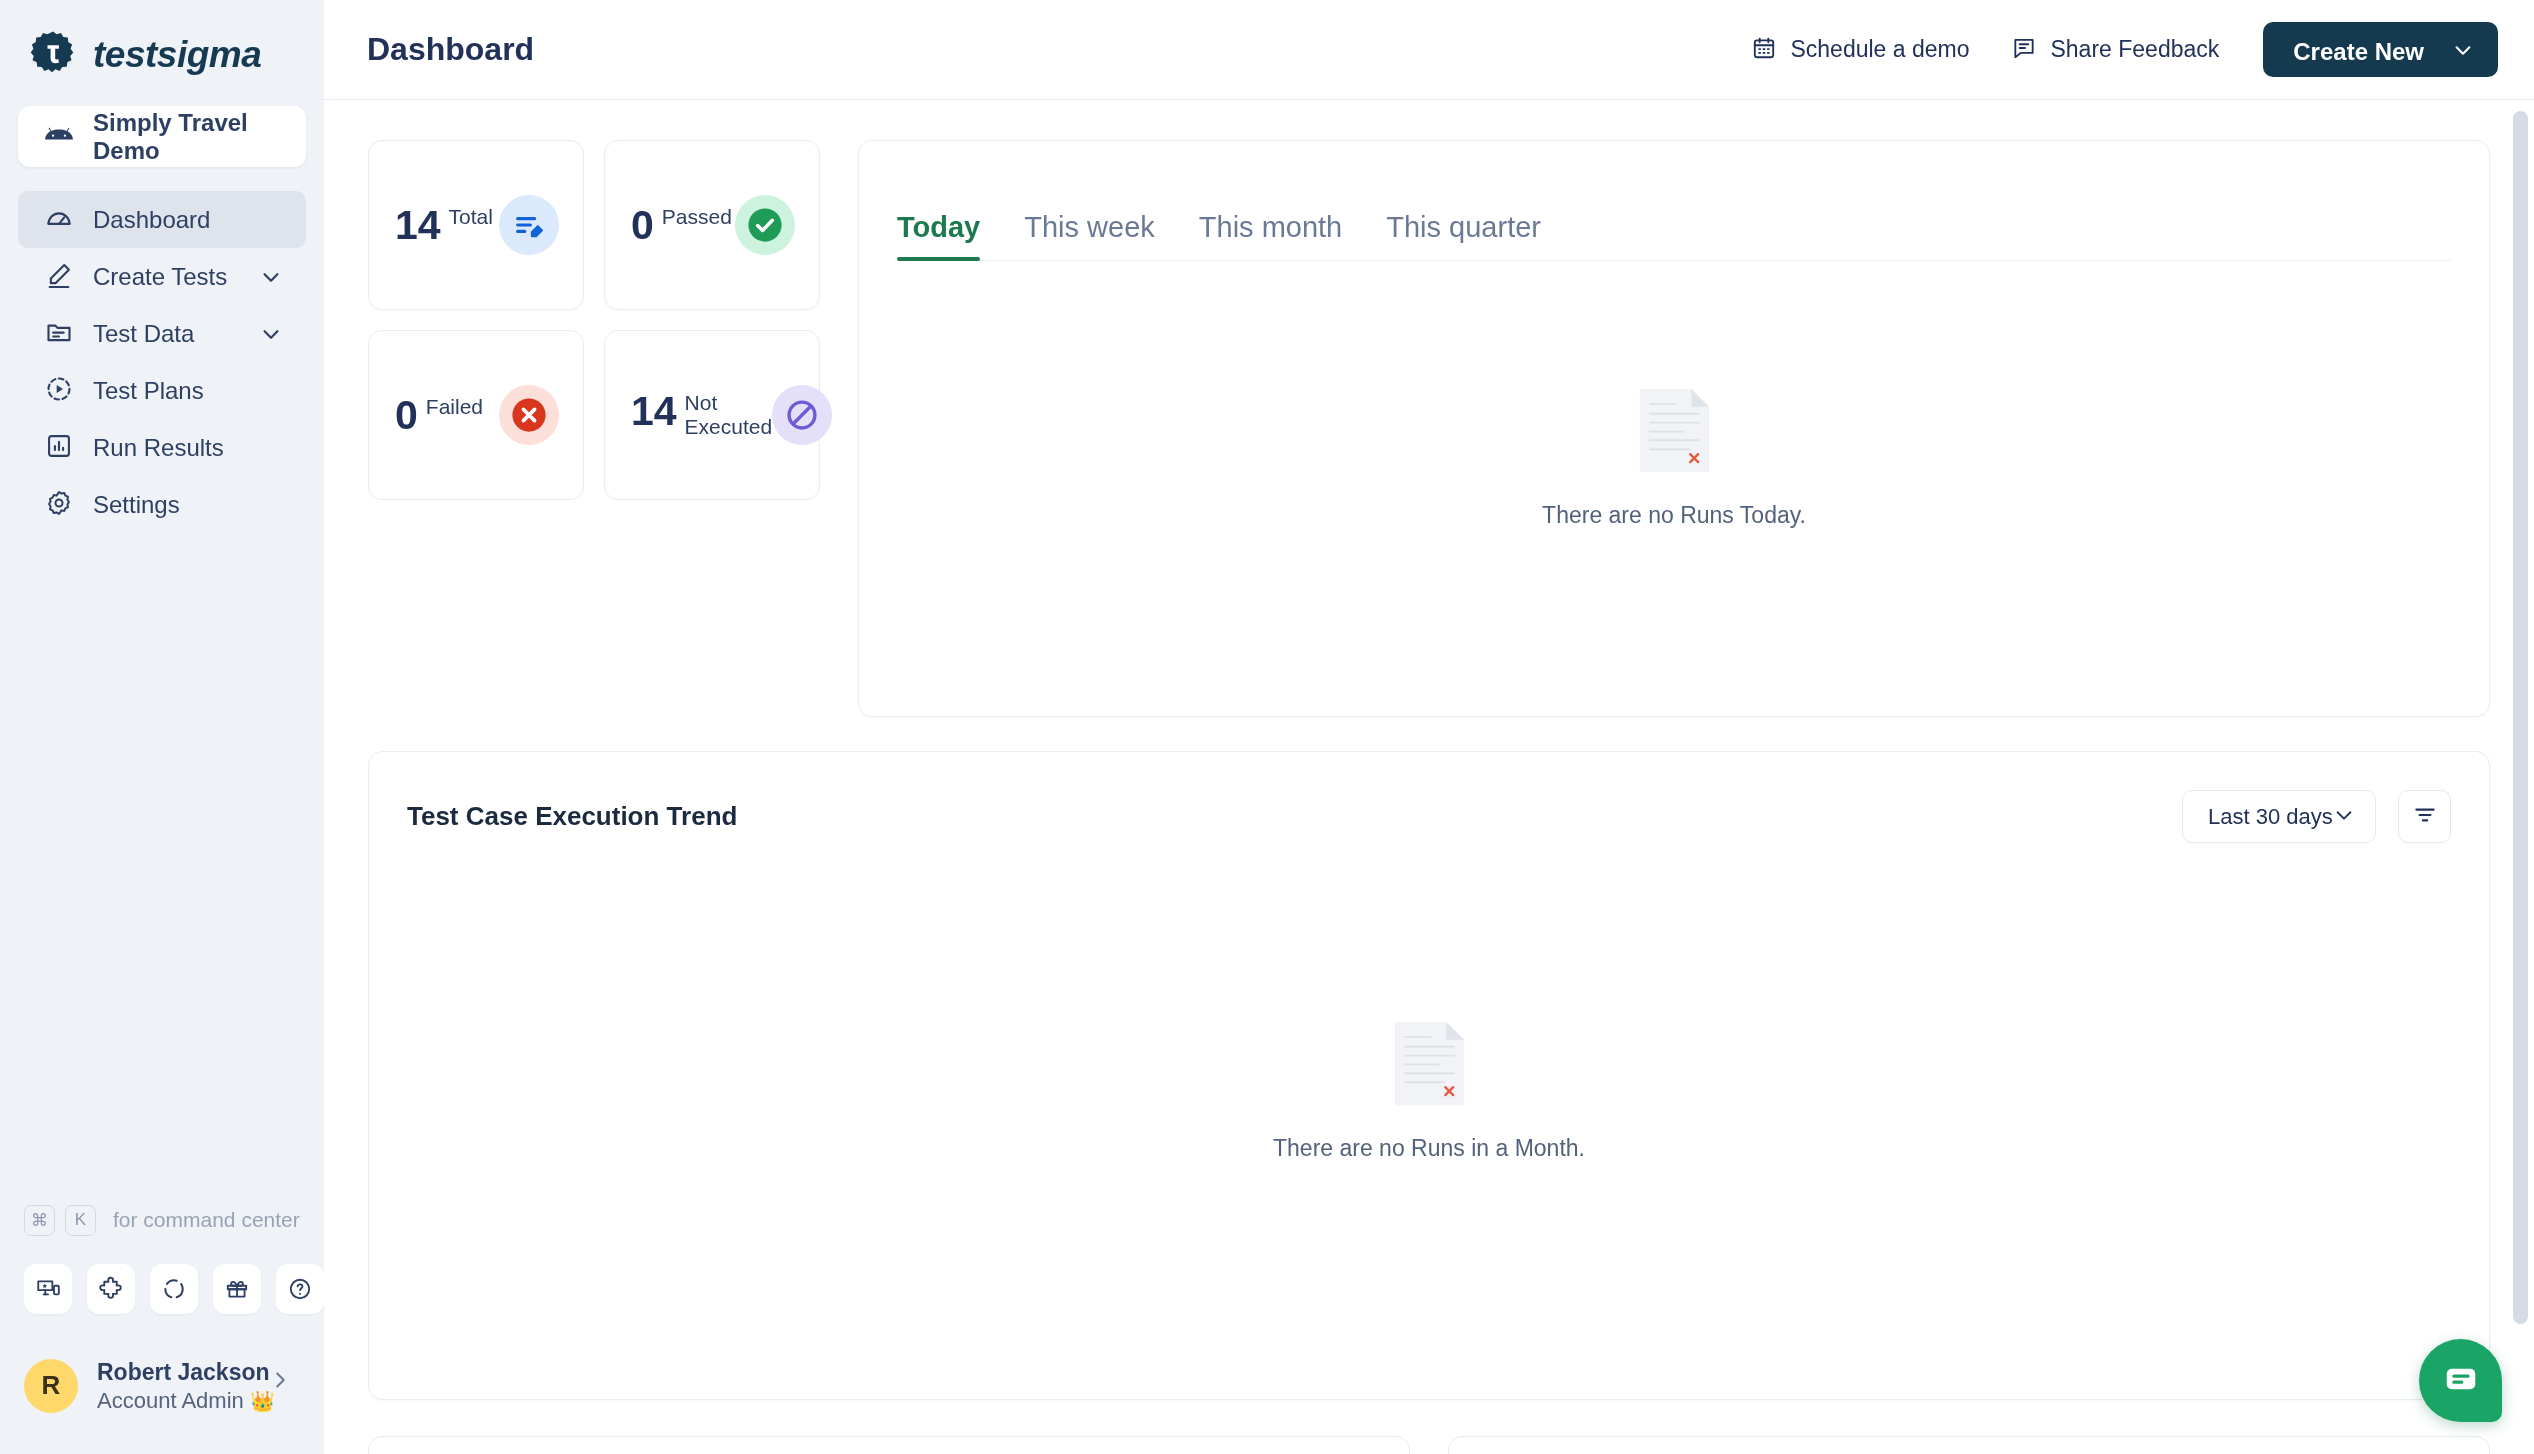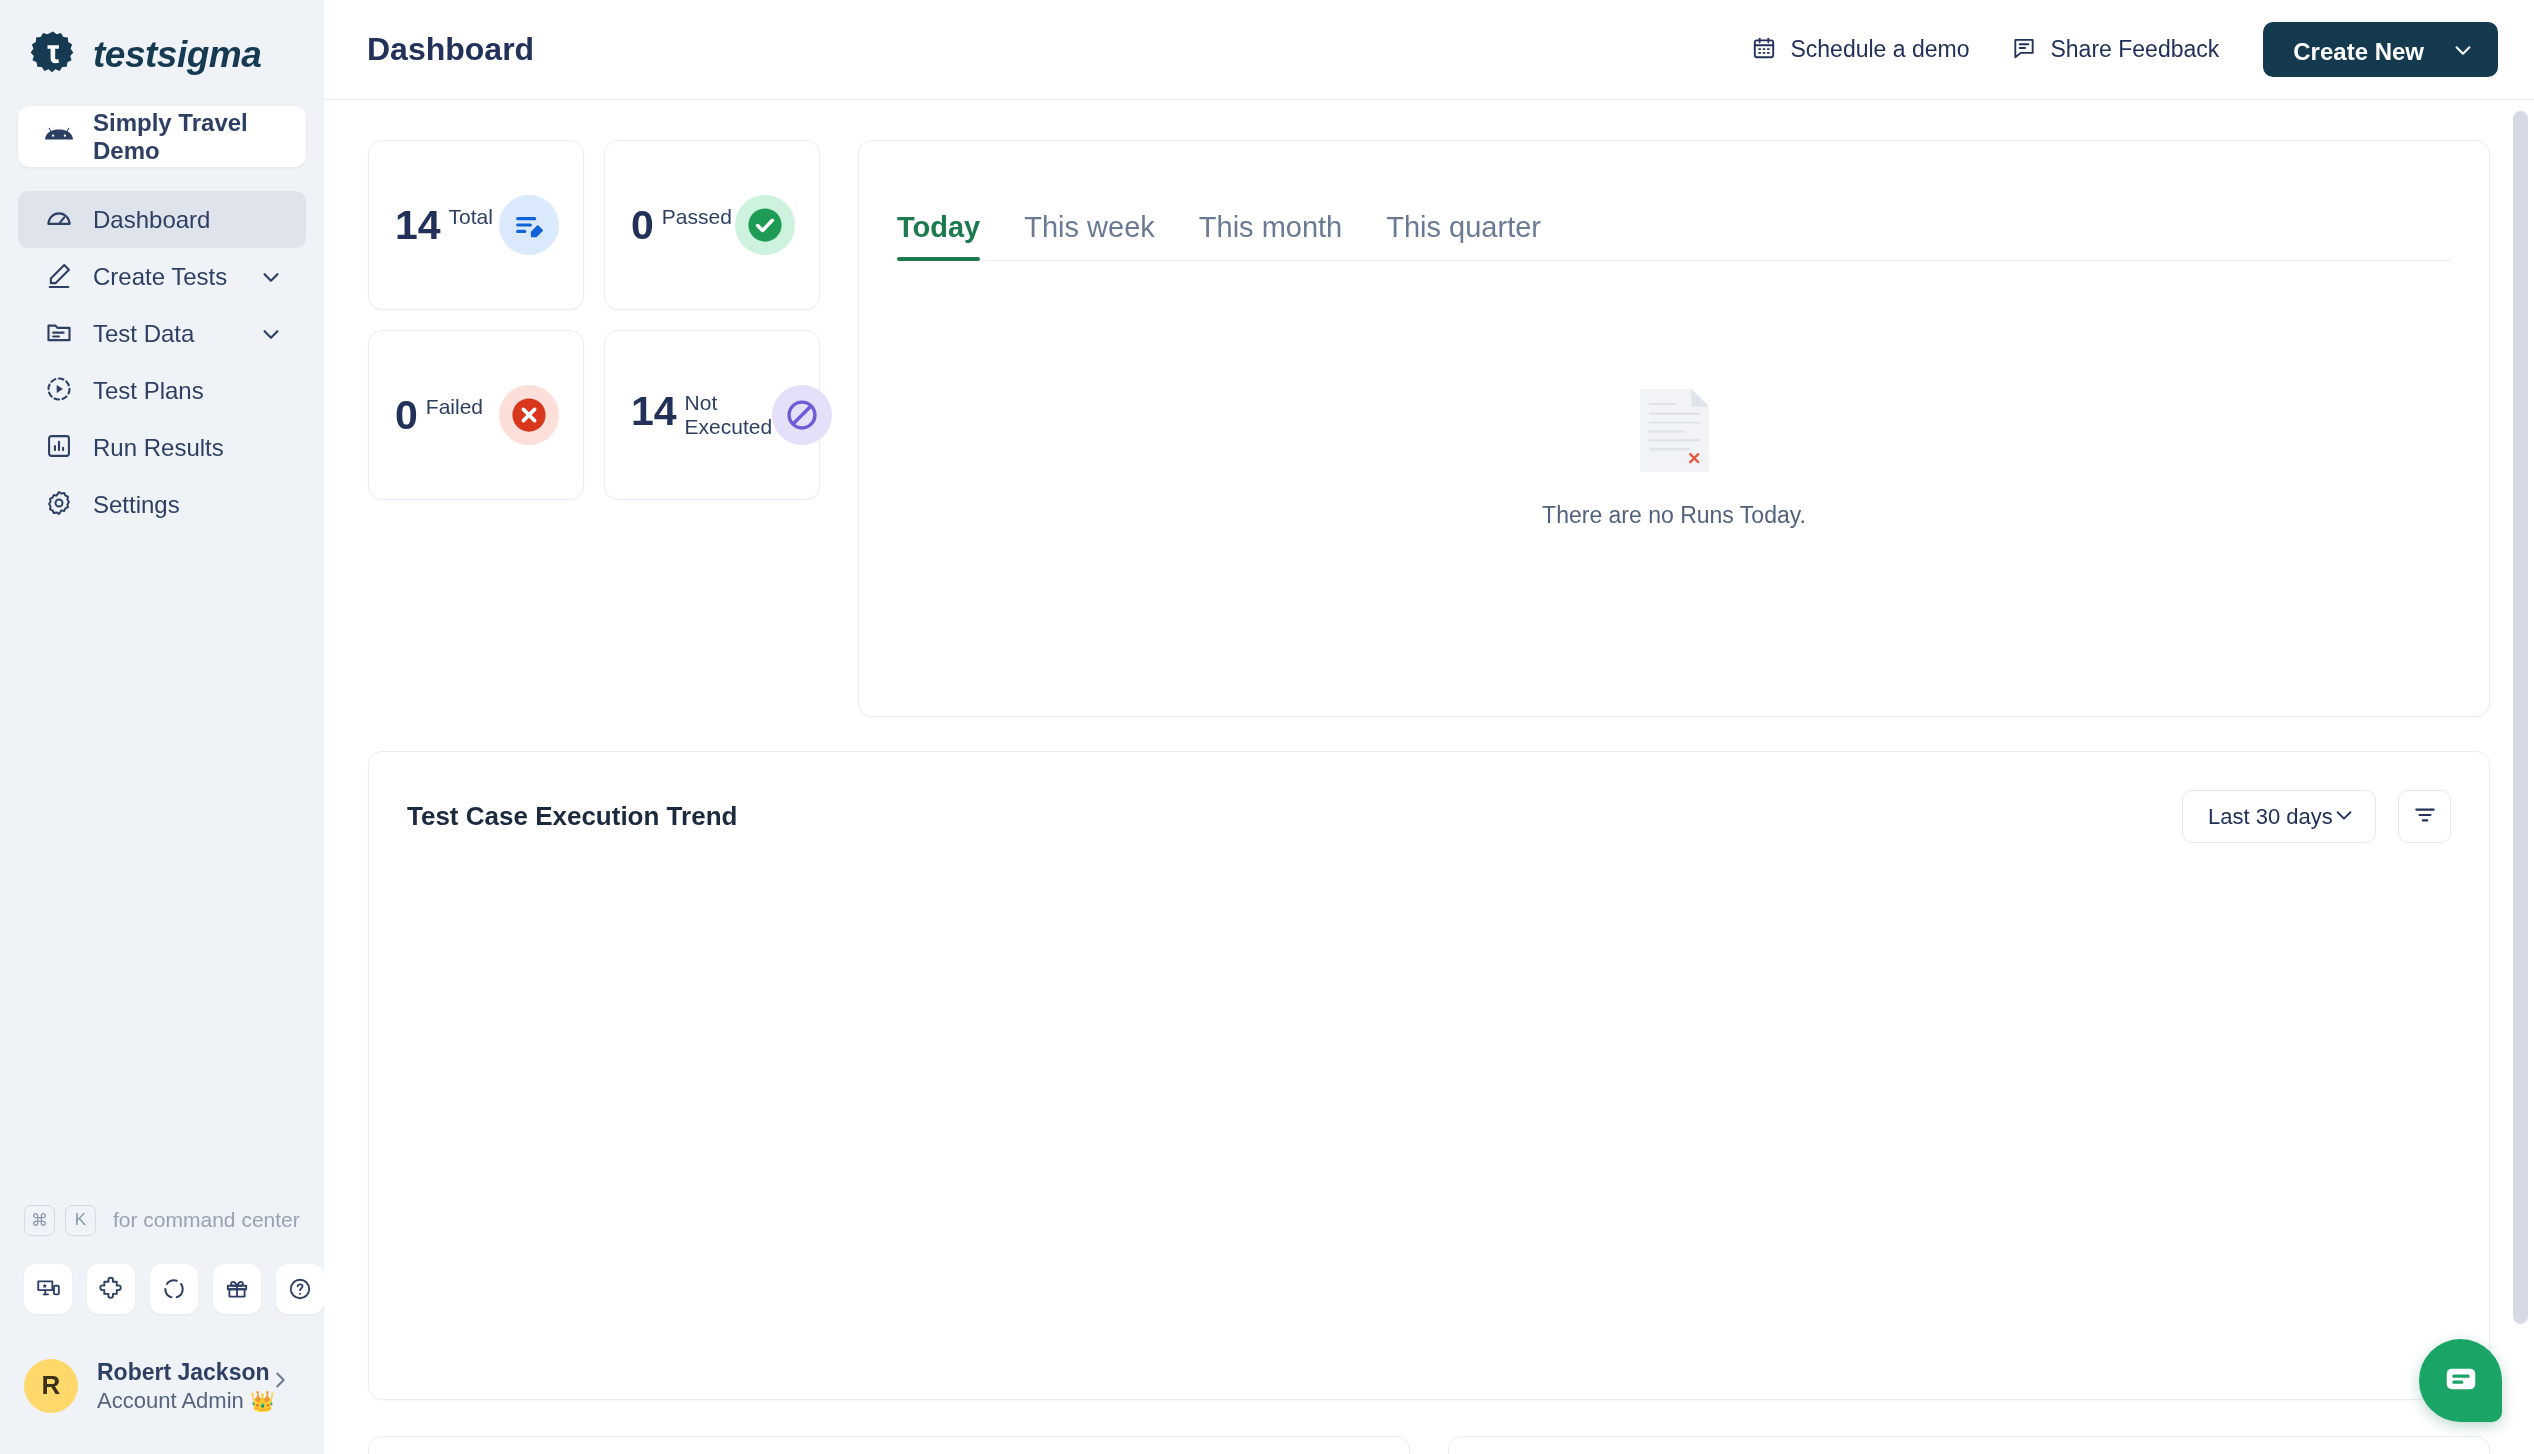--- a/index.html
+++ b/index.html
@@ -481,20 +481,38 @@
               <span>
                 <svg viewBox="0 0 24 24" width="26" height="26" fill="none" stroke="#22315a" stroke-width="2" stroke-linecap="round">
                   <path d="M4 7h16"></path>
                     <path d="M7 12h10"></path>
                     <path d="M10 17h4"></path>
                 </svg>
               </span>
             </div>
           </div>
         </div>
+        <div class="empty-state">
+          <span>
+            <svg viewBox="0 0 70 84" width="69" height="83" aria-hidden="true">
+              <path d="M0 0h52l18 18v66H0z" fill="#f1f3f6"></path>
+              <path d="M52 0l18 18H52z" fill="#dfe3ea"></path>
+              <g stroke="#dde1e8" stroke-width="2" stroke-linecap="round">
+                <path d="M10 15h26"></path>
+                  <path d="M10 25h50"></path>
+                  <path d="M10 34h50"></path>
+                <path d="M10 43h34"></path>
+                  <path d="M10 52h50"></path>
+                  <path d="M10 61h40"></path>
+              </g>
+              <path d="M51 66l8 8M59 66l-8 8" stroke="#e8583f" stroke-width="2.4" stroke-linecap="round"></path>
+            </svg>
+          </span>
+          <div class="empty-text">There are no Runs in a Month.</div>
+        </div>
       </section>
 
       <div class="bottom-row">
         <div class="bottom-card"></div>
         <div class="bottom-card"></div>
       </div>
     </div>
 
     <div class="scrollbar-track">
       <div class="scrollbar-thumb"></div>

